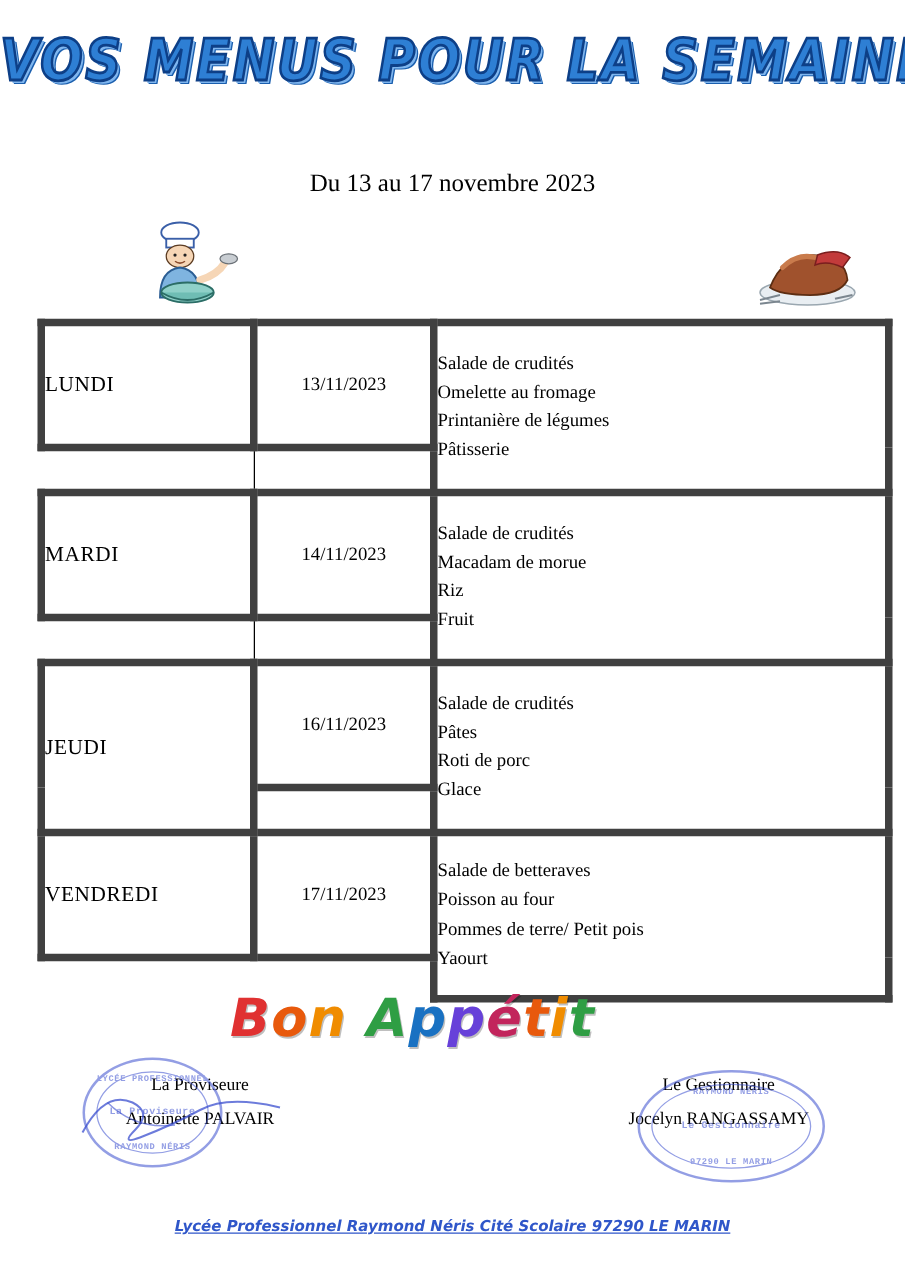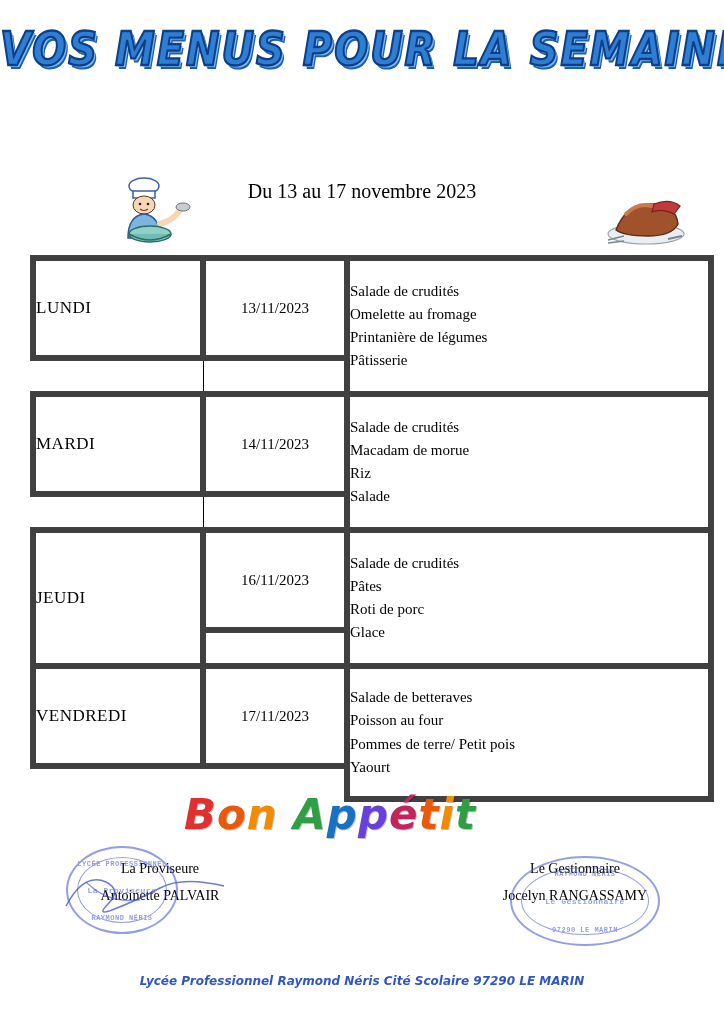--- a/index.html
+++ b/index.html
@@ -40,21 +40,20 @@
   }
 
   
   .date-line {
     position: absolute;
     top: 136px;
     left: 0;
     width: 724px;
     text-align: center;
     font-size: 20px;
-    margin-top: 44px;
   }
 
   
   .chef {
     position: absolute;
     left: 100px;
     top: 176px;
     width: 96px;
     height: 72px;
   }
@@ -177,20 +176,21 @@
     left: 0;
     top: 972px;
     width: 724px;
     text-align: center;
     font-family: "DejaVu Sans", sans-serif;
     font-style: italic;
     font-weight: bold;
     font-size: 12px;
     color: #2f56c9;
     line-height: 1.65;
+    text-decoration: underline;
   }
   .footer .line2 { font-size: 11px; }
   .footer .line2 .gap { display: inline-block; width: 26px; }
 </style>
 </head>
 <body>
 
 <div class="title-wrap">
   <div class="title">VOS MENUS POUR LA SEMAINE</div>
 </div>
@@ -243,21 +243,21 @@
       <td></td>
     </tr>
 
     <tr>
       <td class="day-cell">MARDI</td>
       <td class="date-cell">14/11/2023</td>
       <td class="menu-cell" rowspan="2">
         <div>Salade de crudités</div>
         <div>Macadam de morue</div>
         <div>Riz</div>
-        <div>Salade</div>
+        <div>Fruit</div>
       </td>
     </tr>
     <tr class="spacer-row">
       <td class="noborder"></td>
       <td></td>
     </tr>
 
     <tr>
       <td class="day-cell" rowspan="2">JEUDI</td>
       <td class="date-cell">16/11/2023</td>

